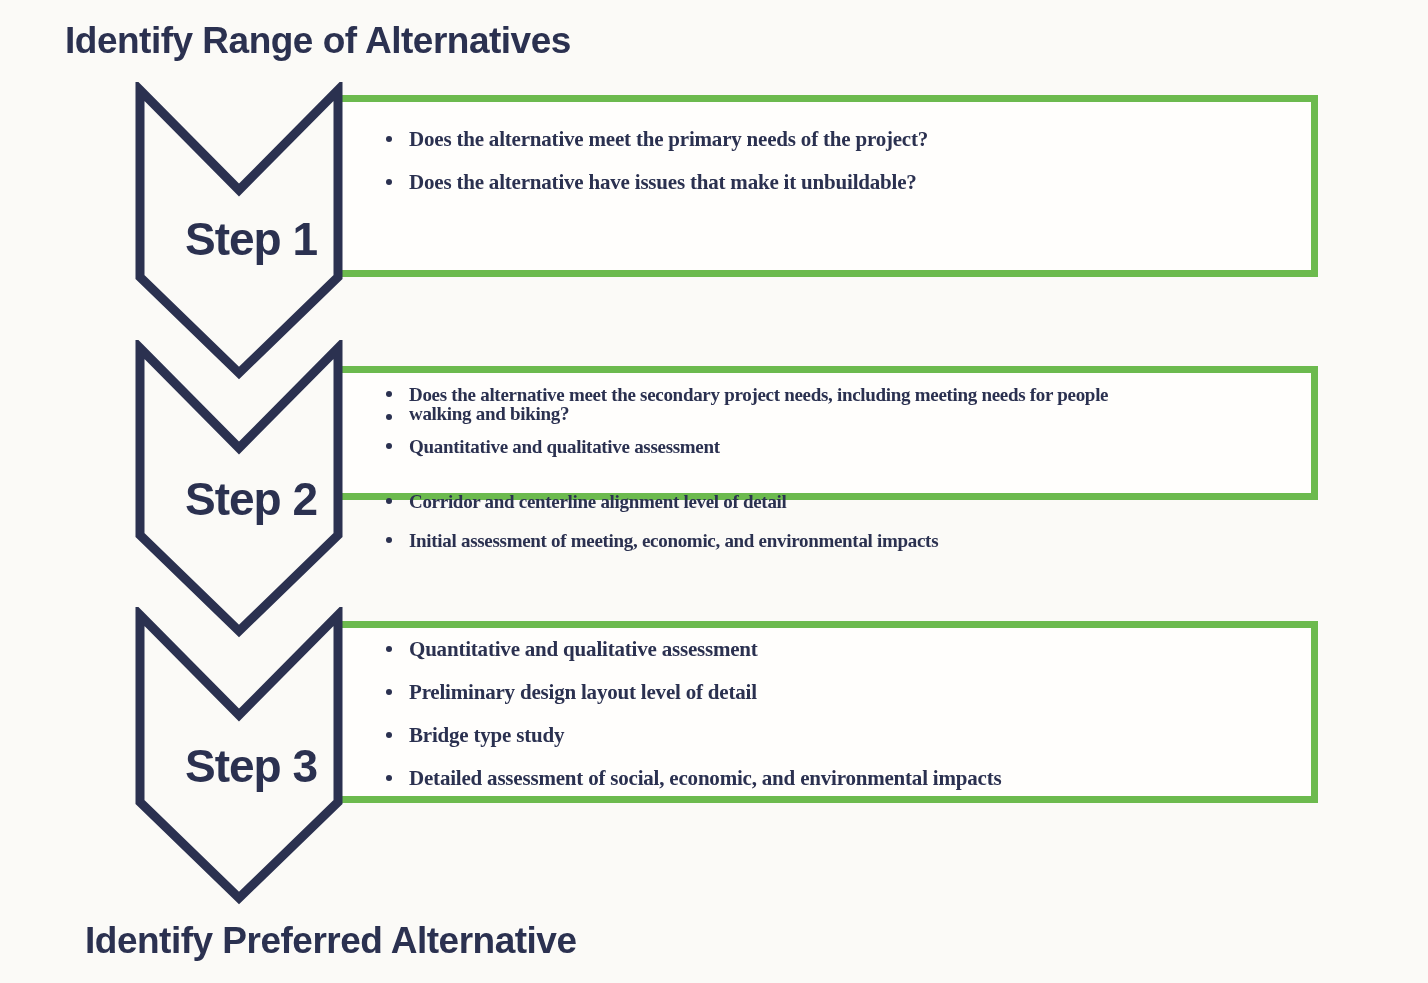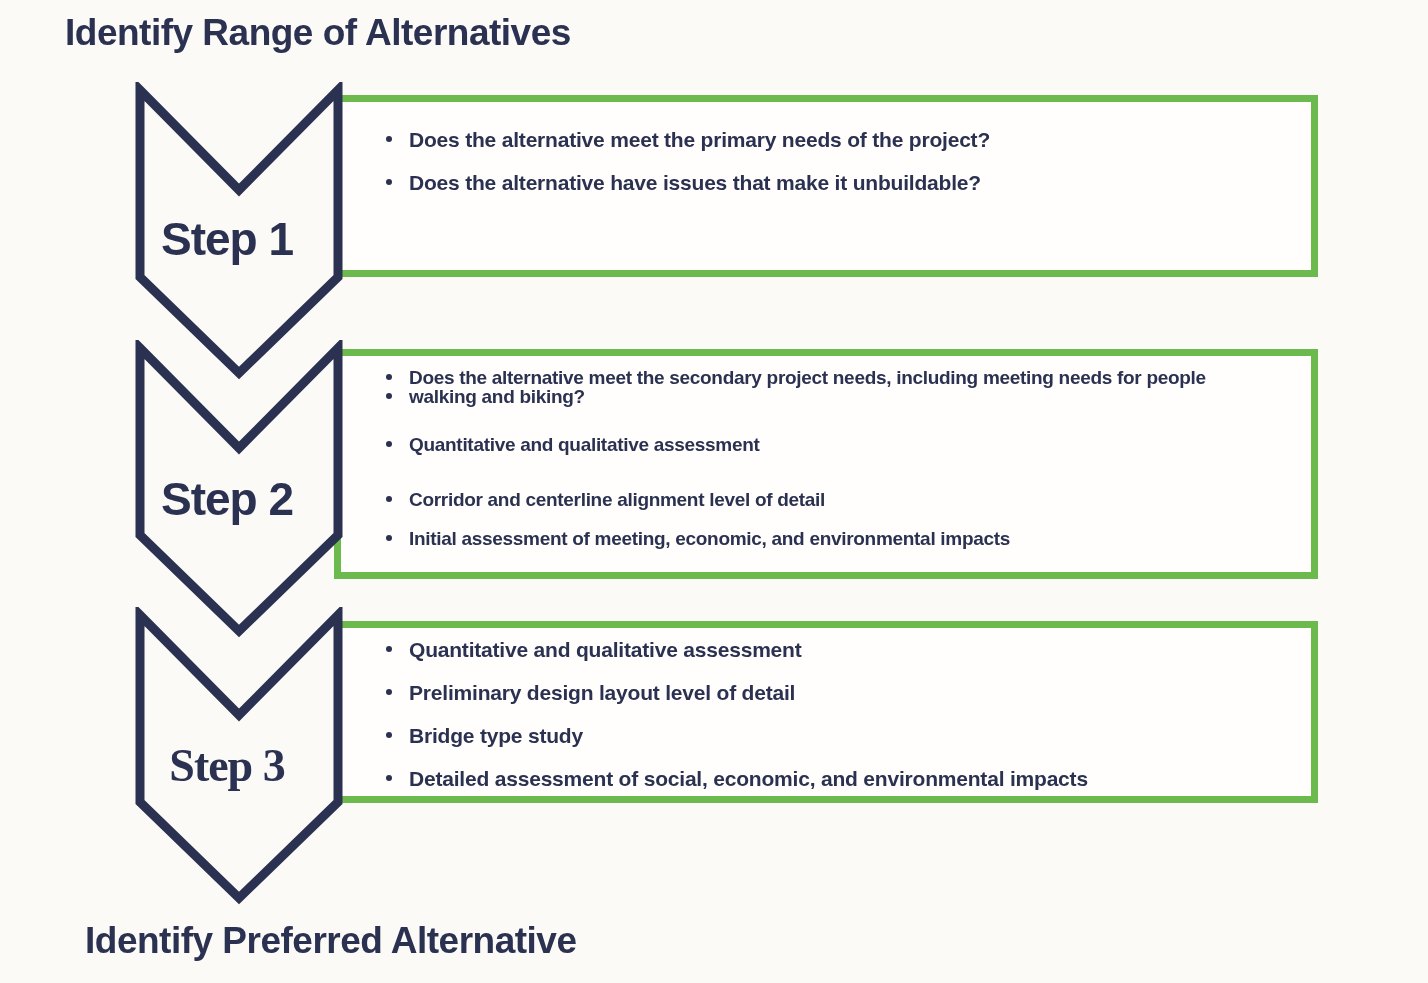--- a/index.html
+++ b/index.html
@@ -21,46 +21,47 @@
 
   .title{
     position:absolute;
     left:65px;
     font-size:37px;
     font-weight:bold;
     letter-spacing:-0.5px;
     color:var(--navy);
     white-space:nowrap;
   }
-  .title.top{top:12px;text-align:right;}
+  .title.top{top:20px;text-align:right;}
   .title.bottom{top:920px;margin-left:20px;}
 
   .stepbox{
     position:absolute;
     left:334px;
     width:984px;
     border:7px solid var(--green);
     background:var(--boxfill);
     z-index:1;
   }
   .box-1{top:95px;height:182px;padding:27px 18px 0 45px;}
-  .box-2{top:349px;height:230px;padding:12px 26px 0 45px;}
+  .box-2{top:366px;height:134px;padding:12px 26px 0 45px;}
   .box-3{top:621px;height:182px;padding:11px 18px 0 45px;}
 
   .bullet-row{
     display:flex;
     align-items:flex-start;
     font-weight:bold;
     color:var(--navy);
+    font-family:Liberation Serif, serif;
   }
   .box-1 .bullet-row{font-size:21px;line-height:21px;margin-bottom:22px;letter-spacing:-0.2px;}
   .box-3 .bullet-row{font-size:21px;line-height:21px;margin-bottom:22px;letter-spacing:-0.2px;}
   .box-2 .bullet-row{font-size:19px;line-height:19px;letter-spacing:-0.3px;}
   .box-2 .mb0 {margin-bottom:0;}
-  .box-2 .mb14{margin-bottom:29px;}
+  .box-2 .mb14{margin-bottom:14px;align-items:center;}
   .box-2 .mb13{margin-bottom:13px;}
   .box-2 .mb20{margin-bottom:20px;margin-top:36px;}
 
   .dot{
     flex:0 0 auto;
     width:6px;height:6px;
     border-radius:50%;
     background:var(--navy);
     margin:7px 17px 0 0;
   }
@@ -78,32 +79,32 @@
   .chev-3{top:607px;}
   .chevron-svg polygon{
     fill:var(--bg);
     stroke:var(--navy);
     stroke-width:9;
     stroke-linejoin:miter;
   }
 
   .steplabel{
     position:absolute;
-    left:128px;
+    left:152px;
     width:198px;
     text-align:center;
     font-size:46px;
     font-weight:bold;
     color:var(--navy);
     z-index:3;
     letter-spacing:-1px;
   }
   .lbl-1{top:212px;}
   .lbl-2{top:472px;}
-  .lbl-3{top:739px;font-family:Liberation Serif, serif;}
+  .lbl-3{top:739px;}
 </style>
 </head>
 <body>
 
 <div class="canvas">
 
   <div class="title top">Identify Range of Alternatives</div>
 
   <div class="stepbox box-1">
     <div class="bullet-row">

